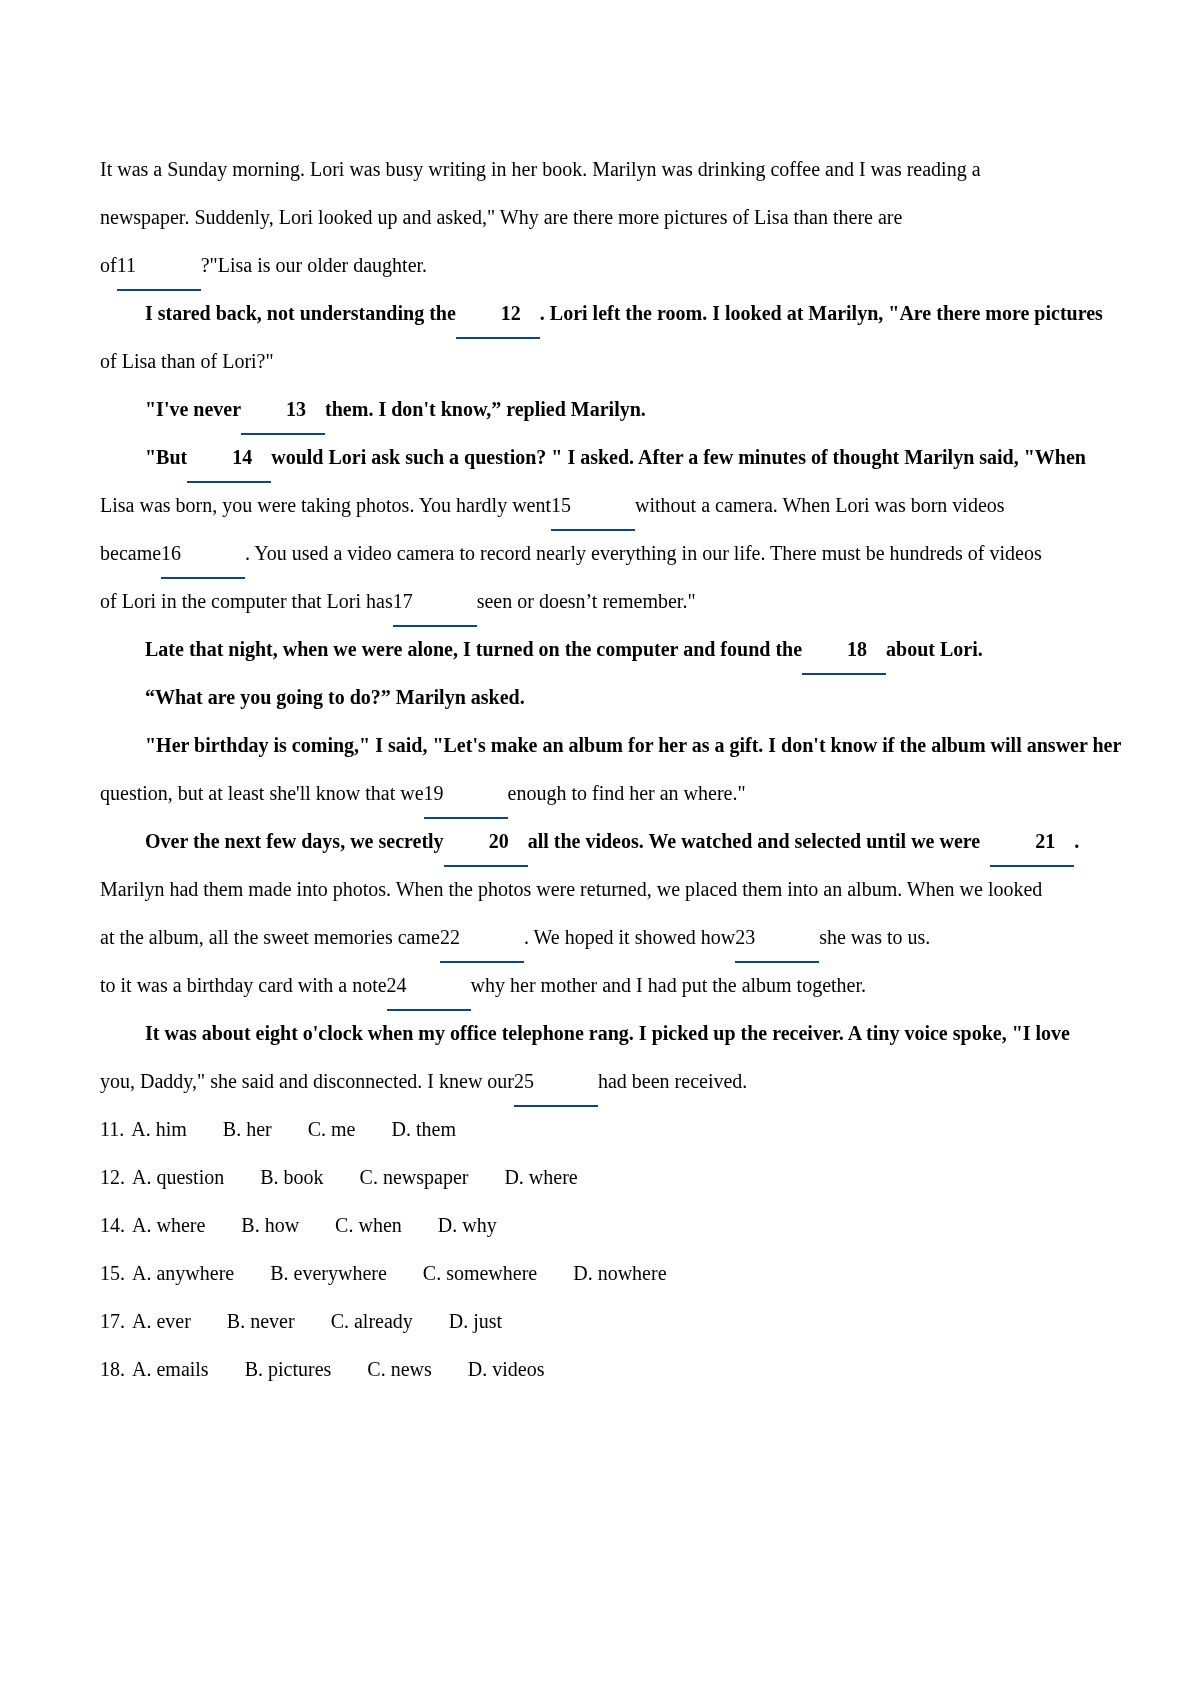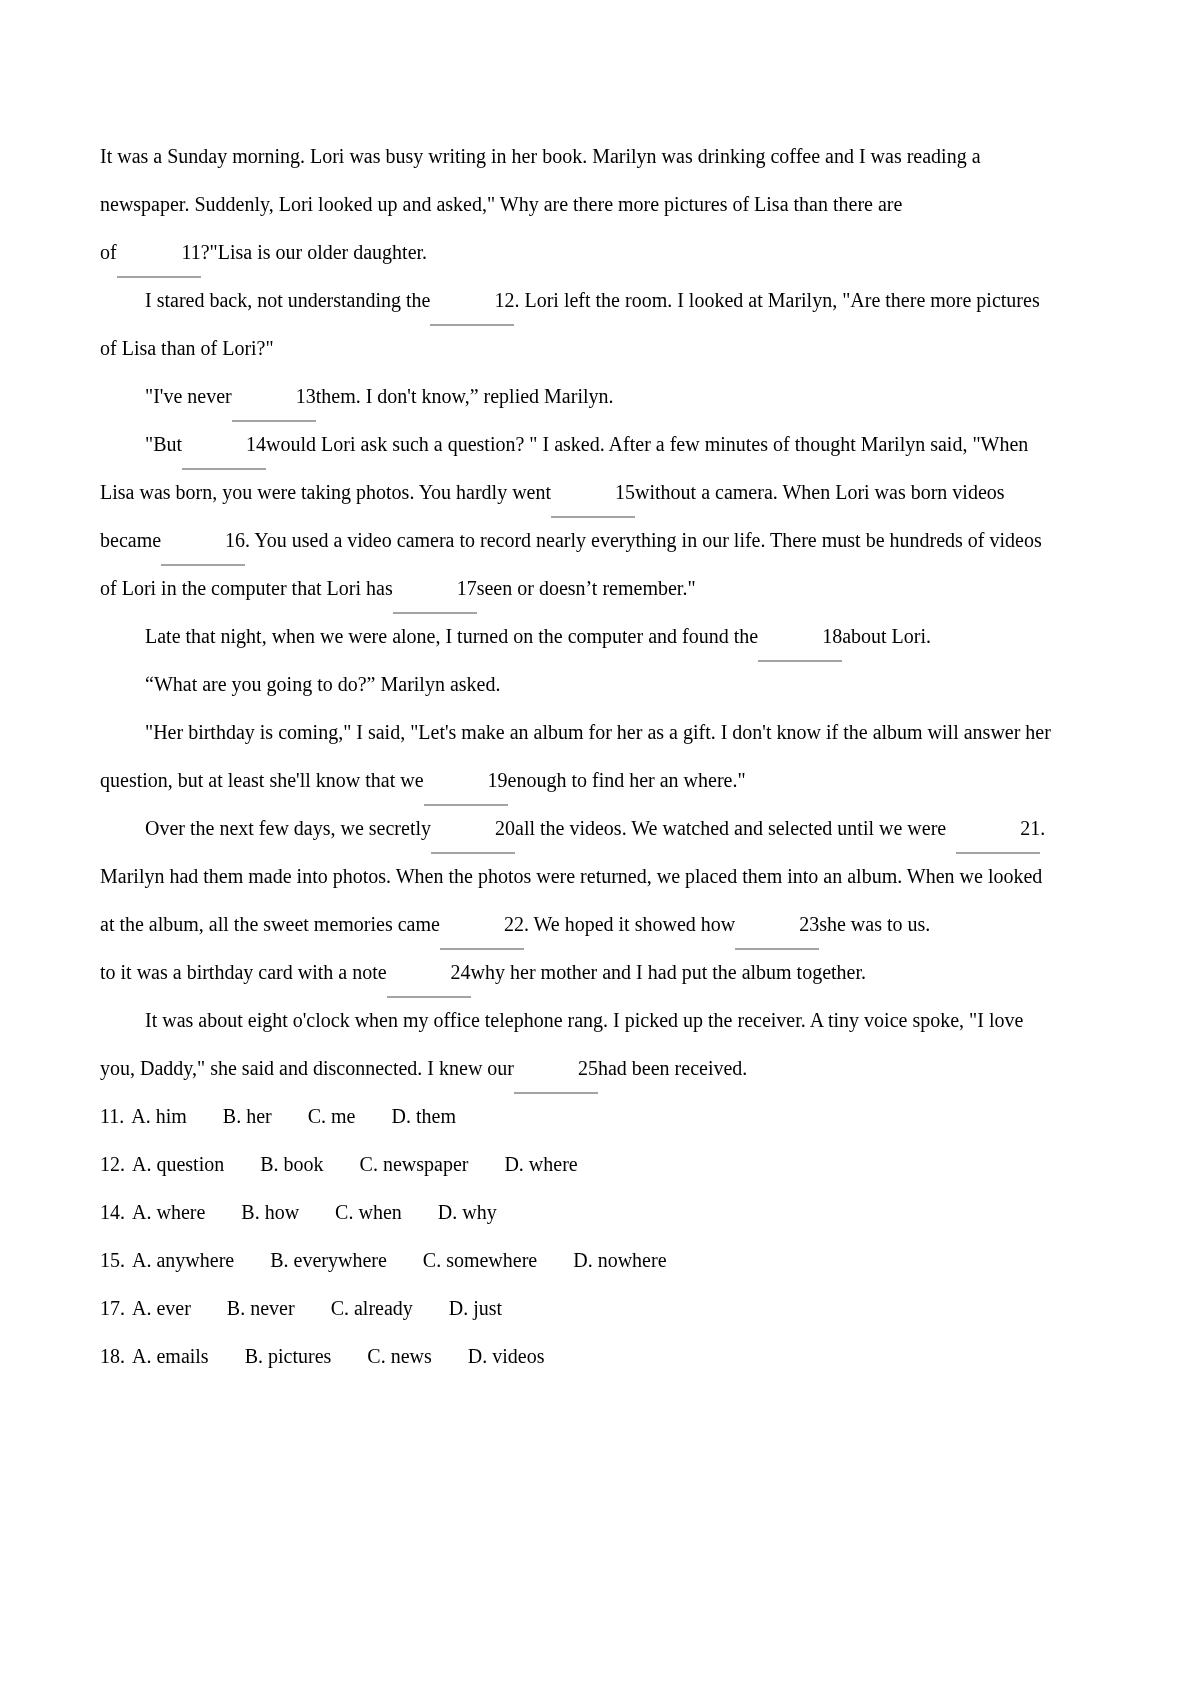--- a/index.html
+++ b/index.html
@@ -9,37 +9,37 @@
     width: 1200px;
     height: 1698px;
     background: #ffffff;
     color: #000000;
     overflow: hidden;
     font-family: "Liberation Serif", "DejaVu Serif", serif;
   }
   .content {
     position: absolute;
     left: 100px;
-    top: 132px;
+    top: 145px;
     width: 1015px;
   }
   .line {
     font-size: 20px;
     line-height: 48px;
     height: 48px;
     white-space: pre;
     color: #000000;
   }
-  .line.indent { text-indent: 45px; }
+  .line.indent { text-indent: 45px; font-weight: bold; }
   .seg { white-space: pre; }
   .blank {
     display: inline-block;
     width: 84px;
-    text-align: right;
-    border-bottom: 2px solid #a3a3a3;
+    text-align: left;
+    border-bottom: 2px solid #0c4a6e;
     white-space: pre;
   }
   .q-line .q-num { margin-right: 7px; }
   .q-line .option { margin-right: 36px; text-align: right; }
   .q-line .option:last-child { margin-right: 0; }
 </style>
 </head>
 <body>
 
 <div class="page">

